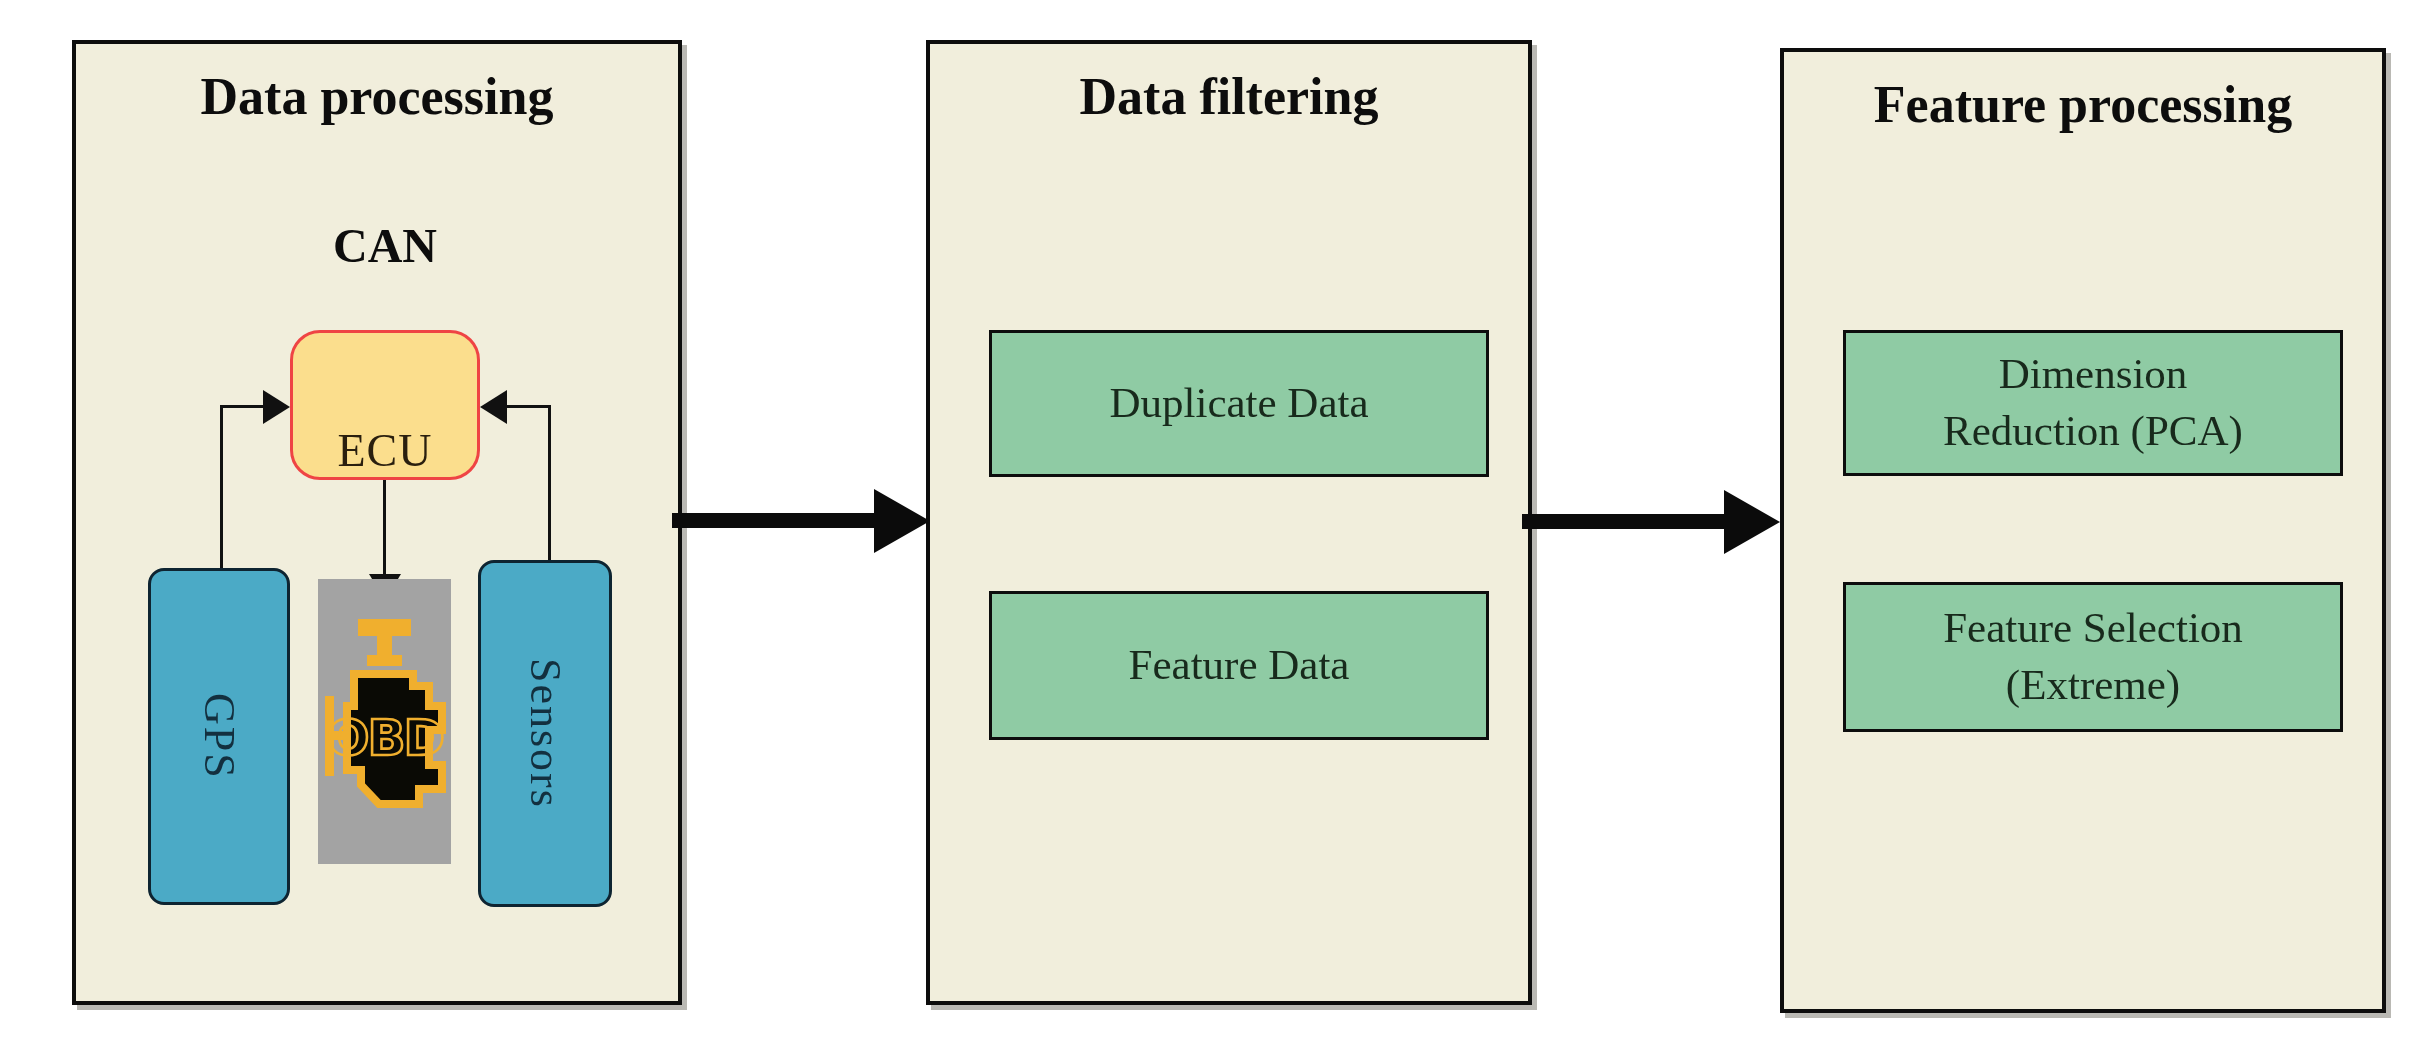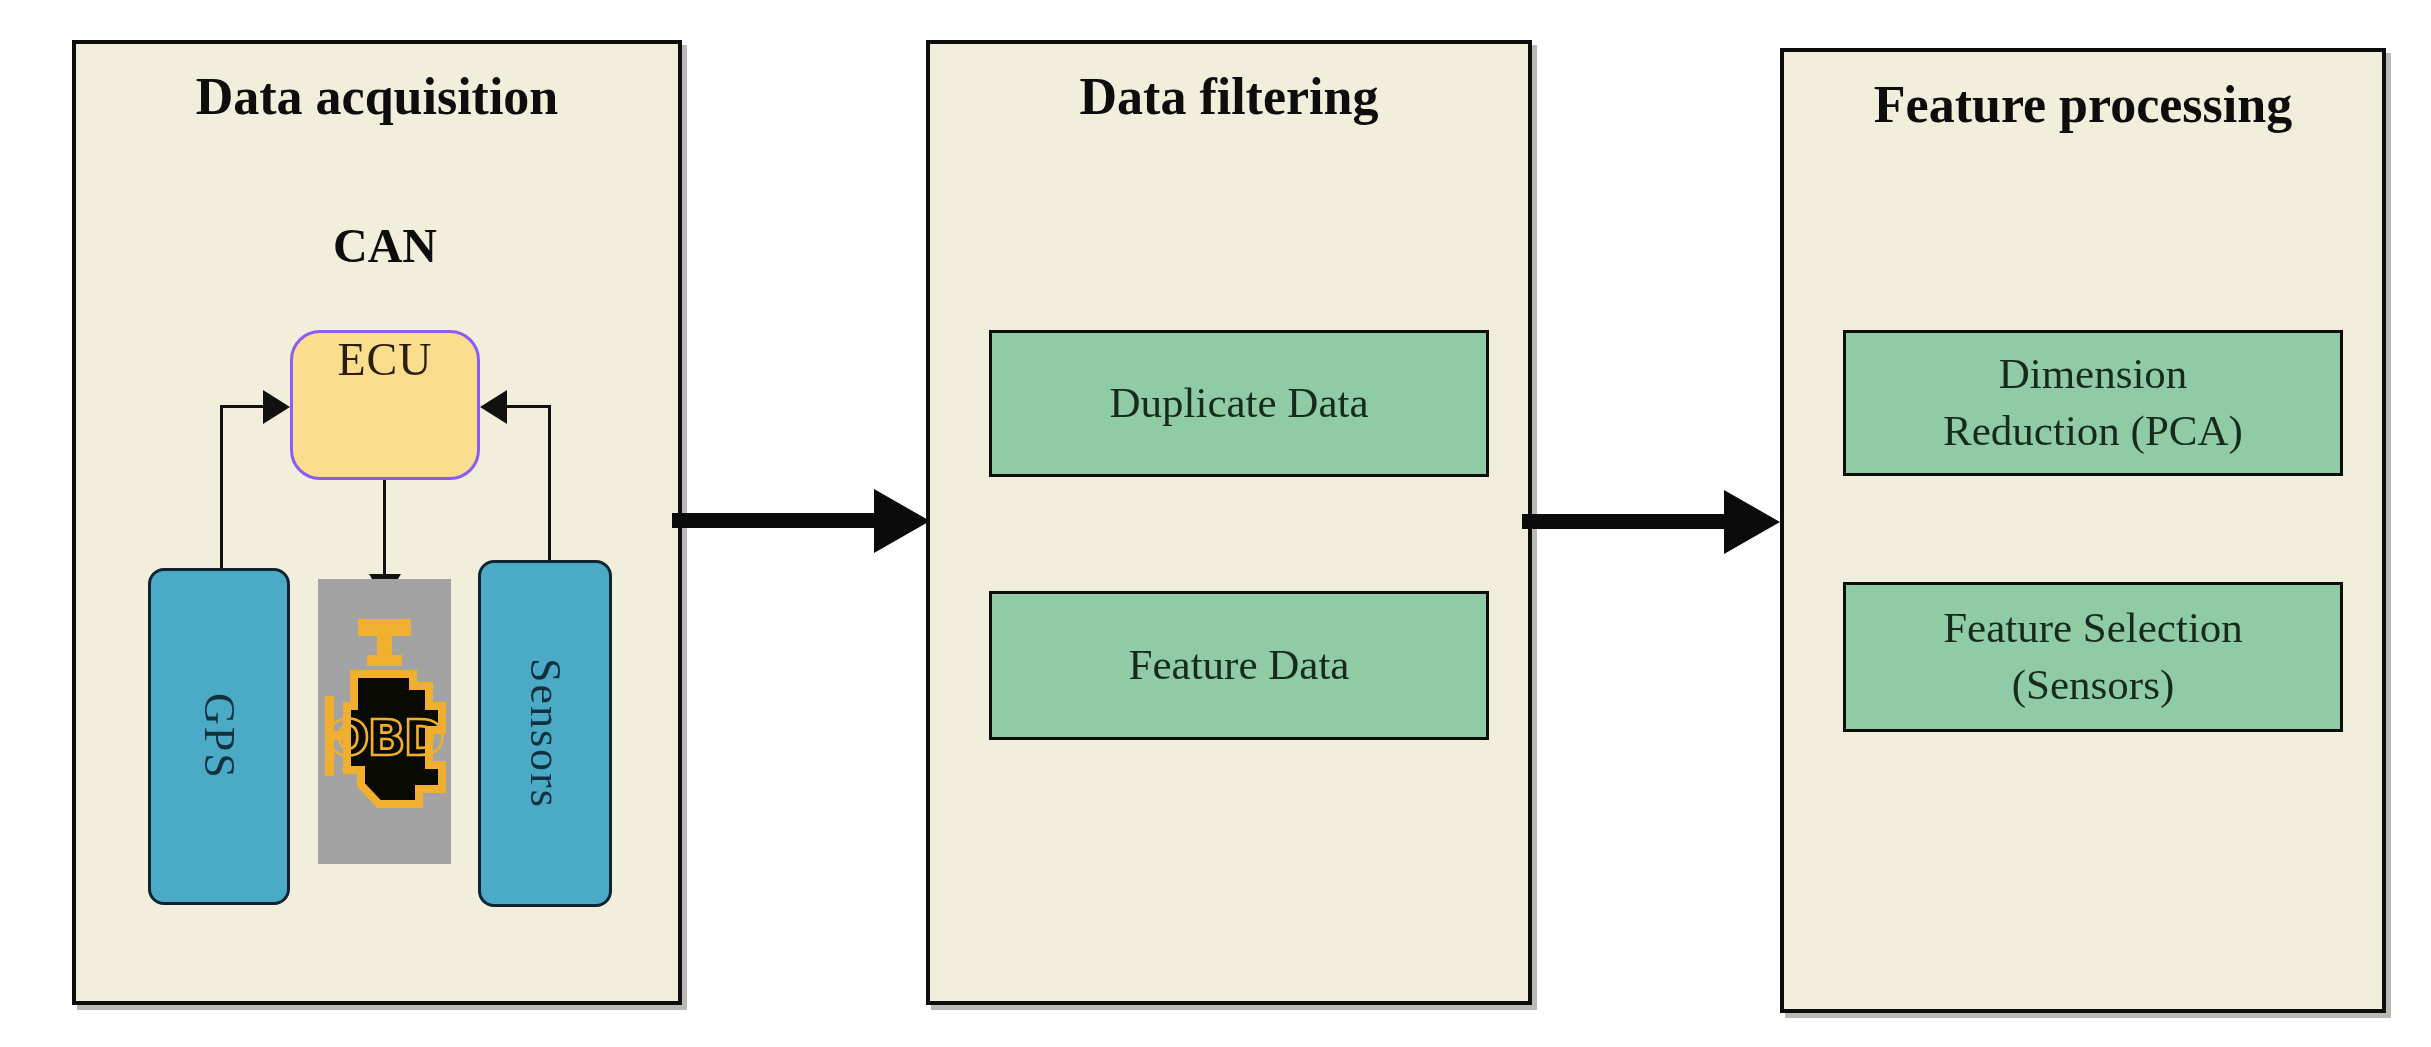--- a/index.html
+++ b/index.html
@@ -28,23 +28,23 @@
     color:#0d0d0d;
     letter-spacing:0px;
   }
   
   .can-label{
     position:absolute;left:214px;top:174px;width:190px;
     text-align:center;font-size:48px;font-weight:bold;color:#0d0d0d;
   }
   .ecu-box{
     position:absolute;left:214px;top:286px;width:190px;height:150px;
-    background:#FBDE8D;border:3px solid #8b5cf6;border-radius:30px;
+    background:#FBDE8D;border:3px solid #ef4444;border-radius:30px;
     box-sizing:border-box;
-    display:flex;align-items:flex-start;justify-content:center;
+    display:flex;align-items:flex-end;justify-content:center;
     font-size:46px;color:#2a1f0e;letter-spacing:1px;
   }
   .side-box{
     position:absolute;
     background:#4BAAC6;border:3px solid #0e2431;border-radius:16px;
     box-sizing:border-box;
     display:flex;align-items:center;justify-content:center;
   }
   .side-box .vtext{
     writing-mode:vertical-rl;
@@ -78,21 +78,21 @@
     border-top:32px solid transparent;
     border-bottom:32px solid transparent;
   }
 </style>
 </head>
 <body>
 
 <div class="stage">
 
   <div class="panel" style="left:72px;">
-    <div class="panel-title">Data acquisition</div>
+    <div class="panel-title">Data processing</div>
 
     <div class="can-label">CAN</div>
 
     <div class="line" style="left:144px;top:361px;width:50px;height:3px;"></div>
     <div class="line" style="left:144px;top:361px;width:3px;height:165px;"></div>
     <div class="tri tri-right" style="left:187px;top:346px;"></div>
 
     <div class="line" style="left:429px;top:361px;width:46px;height:3px;"></div>
     <div class="line" style="left:472px;top:361px;width:3px;height:157px;"></div>
     <div class="tri tri-left" style="left:404px;top:346px;"></div>
@@ -149,17 +149,17 @@
   <div class="panel" style="left:1780px;width:606px;margin-top:8px;">
     <div class="panel-title">Feature processing</div>
 
     <div class="green-box" style="top:278px;height:146px;">
       <span>Dimension</span>
       <span>Reduction (PCA)</span>
     </div>
 
     <div class="green-box" style="top:530px;height:150px;">
       <span>Feature Selection</span>
-      <span>(Sensors)</span>
+      <span>(Extreme)</span>
     </div>
   </div>
 
 </div>
 
 </body></html>

